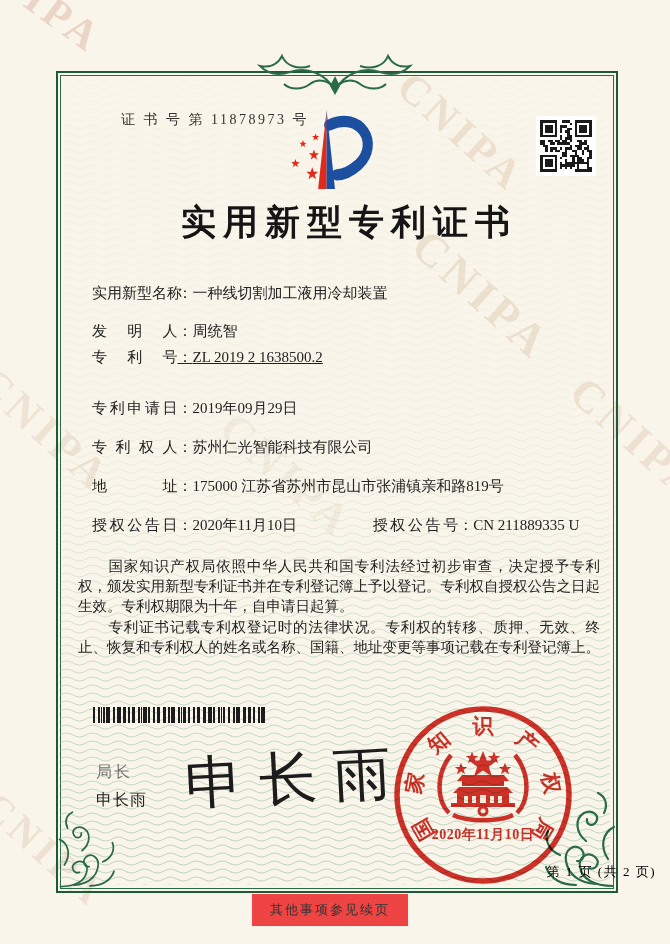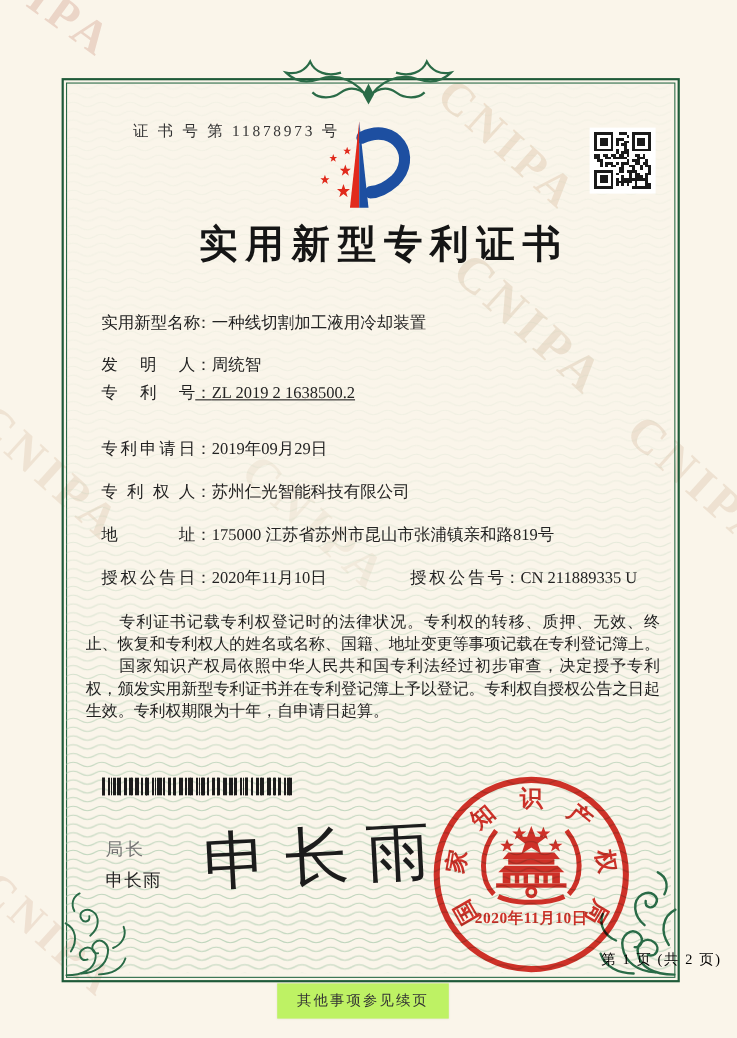--- a/index.html
+++ b/index.html
@@ -58,21 +58,21 @@
   .signer-title{position:absolute;left:96px;top:762px;font-size:16px;color:#737373;letter-spacing:2px;}
   .signer-name{position:absolute;left:96px;top:790px;font-size:16px;color:#222;letter-spacing:1px;}
   .sig{position:absolute;left:185px;top:740px;font-size:58px;letter-spacing:16px;color:#1c1c1c;
        transform:rotate(-3deg);font-weight:400;white-space:nowrap;}
   .seal{position:absolute;left:386px;top:698px;width:194px;height:194px;mix-blend-mode:multiply;opacity:.93;}
   .seal text{font-weight:bold;fill:#cf231b;}
   #seal-arc text{font-size:21px;}
   .seal-date{font-size:14px;letter-spacing:.5px;text-anchor:middle;}
   .footer{position:absolute;left:56px;top:863px;width:600px;text-align:right;font-size:13px;
           letter-spacing:1.5px;color:#000000;}
-  .note{position:absolute;left:252px;top:894px;width:156px;height:32px;line-height:32px;background:#bef264;
+  .note{position:absolute;left:252px;top:894px;width:156px;height:32px;line-height:32px;background:#ef4444;
         text-align:center;font-size:13px;letter-spacing:2px;color:#333;box-shadow:0 0 2px rgba(0,0,0,.08);}
 </style>
 </head>
 <body>
 
 <div class="page">
 
   <svg width="0" height="0" style="position:absolute" aria-hidden="true">
     <defs>
       <g id="star">
@@ -302,22 +302,22 @@
   </div>
   <div class="row r6">
     <span class="lbl">地址</span><span>：</span><span>175000 江苏省苏州市昆山市张浦镇亲和路819号</span>
   </div>
   <div class="row r7">
     <span class="lbl">授权公告日</span><span>：</span><span>2020年11月10日</span><span class="grant2"></span>
     <span class="lbl grant2">授权公告号</span><span>：</span><span>CN 211889335 U</span>
   </div>
 
   <div class="legal">
+    <p>国家知识产权局依照中华人民共和国专利法经过初步审查，决定授予专利权，颁发实用新型专利证书并在专利登记簿上予以登记。专利权自授权公告之日起生效。专利权期限为十年，自申请日起算。</p>
     <p>专利证书记载专利权登记时的法律状况。专利权的转移、质押、无效、终止、恢复和专利权人的姓名或名称、国籍、地址变更等事项记载在专利登记簿上。</p>
-    <p>国家知识产权局依照中华人民共和国专利法经过初步审查，决定授予专利权，颁发实用新型专利证书并在专利登记簿上予以登记。专利权自授权公告之日起生效。专利权期限为十年，自申请日起算。</p>
   </div>
 
   <div class="barcode"></div>
   <div class="signer-title">局长</div>
   <div class="signer-name">申长雨</div>
   <div class="sig">申长雨</div>
 
   <svg class="seal" viewBox="-97 -97 194 194">
     <circle r="86" fill="none" stroke="#cf231b" stroke-width="5.5"></circle>
     <g id="seal-arc">

